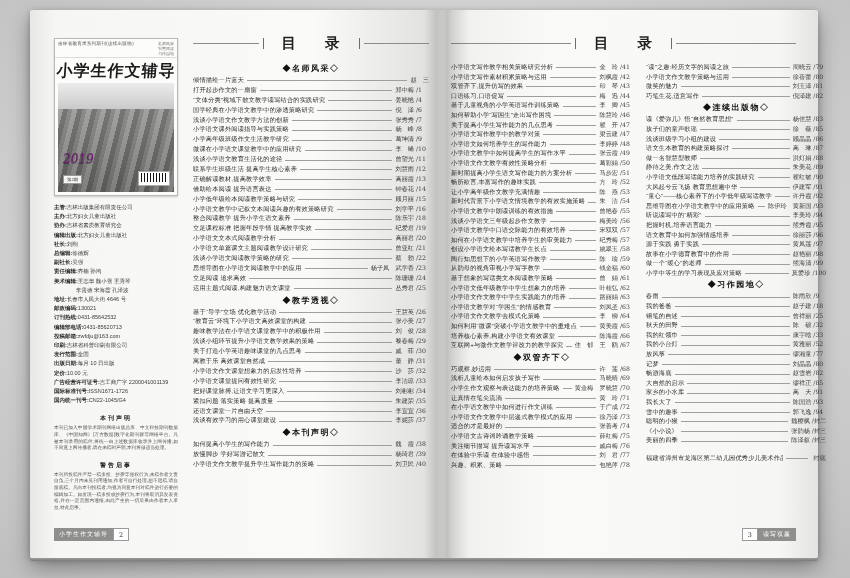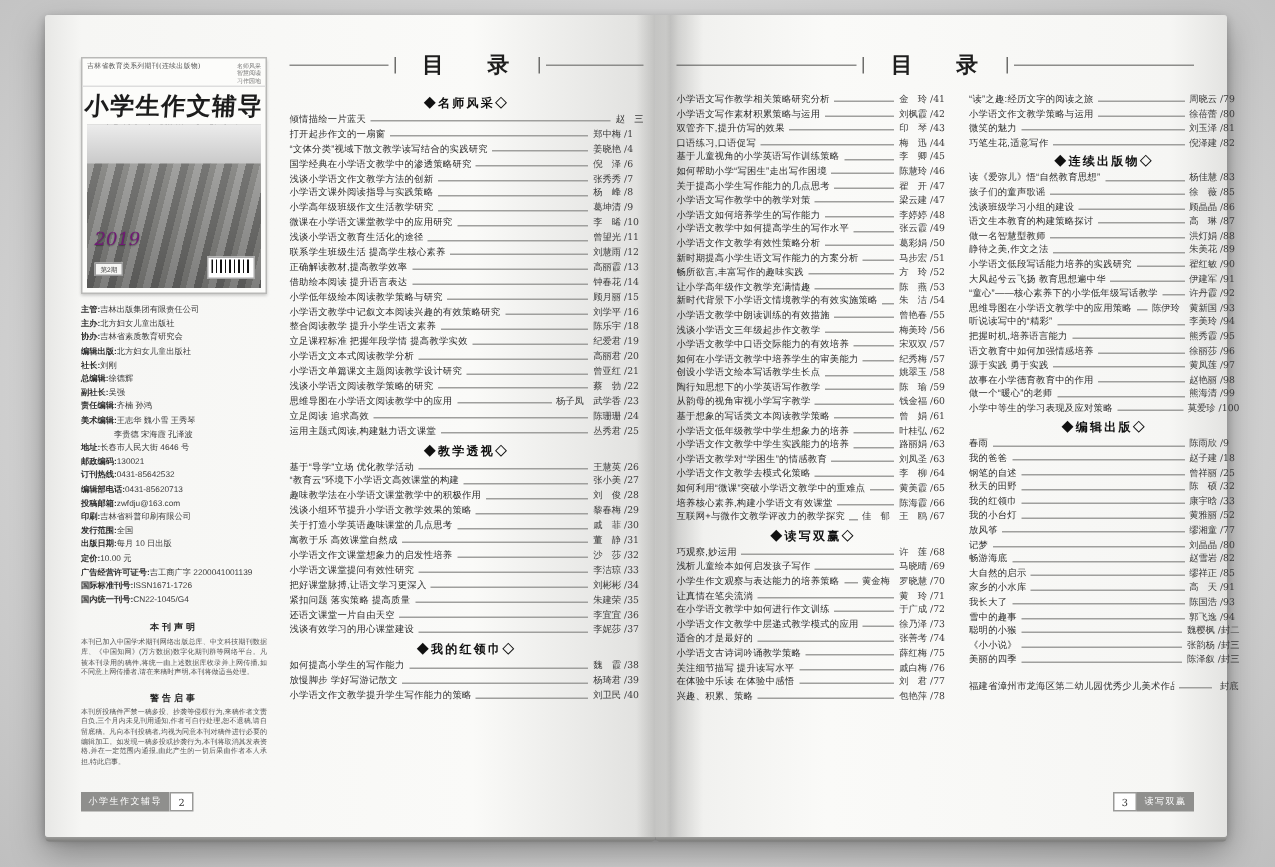--- a/index.html
+++ b/index.html
@@ -436,21 +436,21 @@
               <span class="leader"></span>
               <span class="a">李宜宜</span>
               <span class="p">/36</span>
             </div>
             <div class="row">
               <span class="t">浅谈有效学习的用心课堂建设</span>
               <span class="leader"></span>
               <span class="a">李妮莎</span>
               <span class="p">/37</span>
             </div>
-            <div class="sec">◆我的红领巾◇</div>
+            <div class="sec">◆本刊声明◇</div>
             <div class="row">
               <span class="t">如何提高小学生的写作能力</span>
               <span class="leader"></span>
               <span class="a">魏　霞</span>
               <span class="p">/38</span>
             </div>
             <div class="row">
               <span class="t">放慢脚步  学好写游记散文</span>
               <span class="leader"></span>
               <span class="a">杨琦君</span>
@@ -657,21 +657,21 @@
                 <span class="leader"></span>
                 <span class="a">陈海霞</span>
                 <span class="p">/66</span>
               </div>
               <div class="row">
                 <span class="t">互联网+与微作文教学评改力的教学探究</span>
                 <span class="leader"></span>
                 <span class="a">佳　郁　王　鸥</span>
                 <span class="p">/67</span>
               </div>
-              <div class="sec">◆读写双赢◇</div>
+              <div class="sec">◆双管齐下◇</div>
               <div class="row">
                 <span class="t">巧观察,妙运用</span>
                 <span class="leader"></span>
                 <span class="a">许　莲</span>
                 <span class="p">/68</span>
               </div>
               <div class="row">
                 <span class="t">浅析儿童绘本如何启发孩子写作</span>
                 <span class="leader"></span>
                 <span class="a">马晓晴</span>
@@ -853,21 +853,21 @@
                 <span class="leader"></span>
                 <span class="a">熊海清</span>
                 <span class="p">/99</span>
               </div>
               <div class="row">
                 <span class="t">小学中等生的学习表现及应对策略</span>
                 <span class="leader"></span>
                 <span class="a">莫爱珍</span>
                 <span class="p">/100</span>
               </div>
-              <div class="sec">◆编辑出版◇</div>
+              <div class="sec">◆习作园地◇</div>
               <div class="row">
                 <span class="t">春雨</span>
                 <span class="leader"></span>
                 <span class="a">陈雨欣</span>
                 <span class="p">/9</span>
               </div>
               <div class="row">
                 <span class="t">我的爸爸</span>
                 <span class="leader"></span>
                 <span class="a">赵子建</span>

